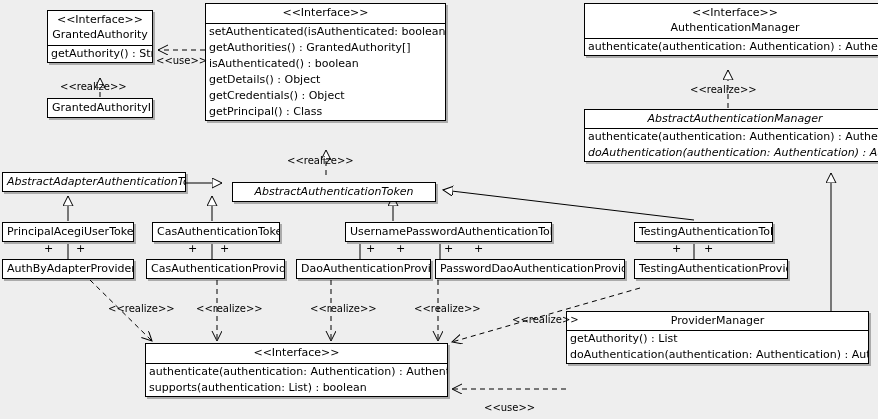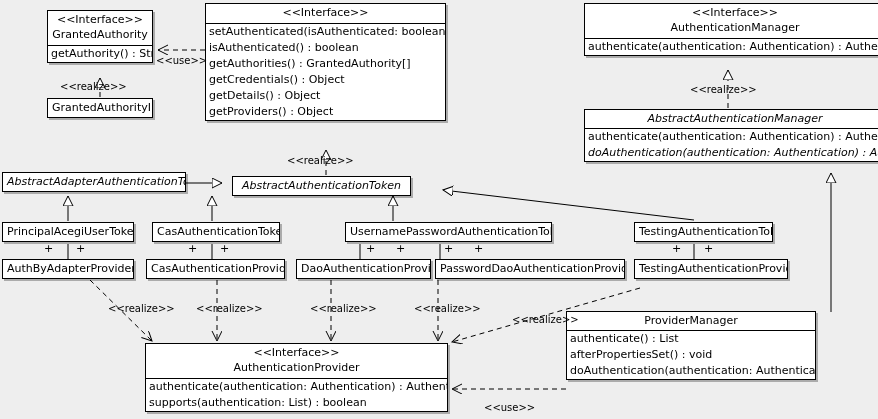--- a/index.html
+++ b/index.html
@@ -156,25 +156,25 @@
       <div class="cls-name">GrantedAuthorityImpl</div>
     </div>
   </div>
 
   <div class="uml-box" style="left:205px; top:3px; width:241px;">
     <div class="uml-head with-members">
       <div class="stereotype">&lt;&lt;Interface&gt;&gt;</div>
     </div>
     <div class="uml-members">
       <div class="member">setAuthenticated(isAuthenticated: boolean) : void</div>
+      <div class="member">getAuthorities() : GrantedAuthority[]</div>
       <div class="member">isAuthenticated() : boolean</div>
-      <div class="member">getAuthorities() : GrantedAuthority[]</div>
+      <div class="member">getDetails() : Object</div>
       <div class="member">getCredentials() : Object</div>
-      <div class="member">getDetails() : Object</div>
-      <div class="member">getProviders() : Object</div>
+      <div class="member">getPrincipal() : Class</div>
     </div>
   </div>
 
   <div class="uml-box" style="left:584px; top:3px; width:302px;">
     <div class="uml-head with-members">
       <div class="stereotype">&lt;&lt;Interface&gt;&gt;</div>
       <div class="cls-name">AuthenticationManager</div>
     </div>
     <div class="uml-members">
       <div class="member">authenticate(authentication: Authentication) : Authentication</div>
@@ -190,21 +190,21 @@
       <div class="member abstract">doAuthentication(authentication: Authentication) : Authentication</div>
     </div>
   </div>
 
   <div class="uml-box compact" style="left:2px; top:172px; width:184px;">
     <div class="uml-head">
       <div class="cls-name abstract">AbstractAdapterAuthenticationToken</div>
     </div>
   </div>
 
-  <div class="uml-box compact" style="left:232px; top:176px; width:179px;">
+  <div class="uml-box compact" style="left:232px; top:182px; width:204px;">
     <div class="uml-head">
       <div class="cls-name abstract">AbstractAuthenticationToken</div>
     </div>
   </div>
 
   <div class="uml-box compact" style="left:2px; top:222px; width:132px;">
     <div class="uml-head">
       <div class="cls-name">PrincipalAcegiUserToken</div>
     </div>
   </div>
@@ -263,35 +263,33 @@
 
   <div class="uml-box compact" style="left:634px; top:259px; width:154px;">
     <div class="uml-head">
       <div class="cls-name">TestingAuthenticationProvider</div>
     </div>
   </div>
 
   <div class="uml-box" style="left:145px; top:343px; width:303px;">
     <div class="uml-head with-members">
       <div class="stereotype">&lt;&lt;Interface&gt;&gt;</div>
-      <div class="cls-name">AuthenticationProvider</div>
     </div>
     <div class="uml-members">
       <div class="member">authenticate(authentication: Authentication) : Authentication</div>
       <div class="member">supports(authentication: List) : boolean</div>
     </div>
   </div>
 
-  <div class="uml-box compact" style="left:566px; top:311px; width:250px;">
+  <div class="uml-box compact" style="left:566px; top:311px; width:303px;">
     <div class="uml-head with-members">
       <div class="cls-name">ProviderManager</div>
     </div>
     <div class="uml-members">
-      <div class="member">authenticate() : List</div>
-      <div class="member">afterPropertiesSet() : void</div>
+      <div class="member">getAuthority() : List</div>
       <div class="member">doAuthentication(authentication: Authentication) : Authentication</div>
     </div>
   </div>
 
   <div class="edge-label" style="left:156px; top:55px;">&lt;&lt;use&gt;&gt;</div>
 
   <div class="edge-label" style="left:60px; top:81px;">&lt;&lt;realize&gt;&gt;</div>
 
   <div class="edge-label" style="left:287px; top:155px;">&lt;&lt;realize&gt;&gt;</div>
 

